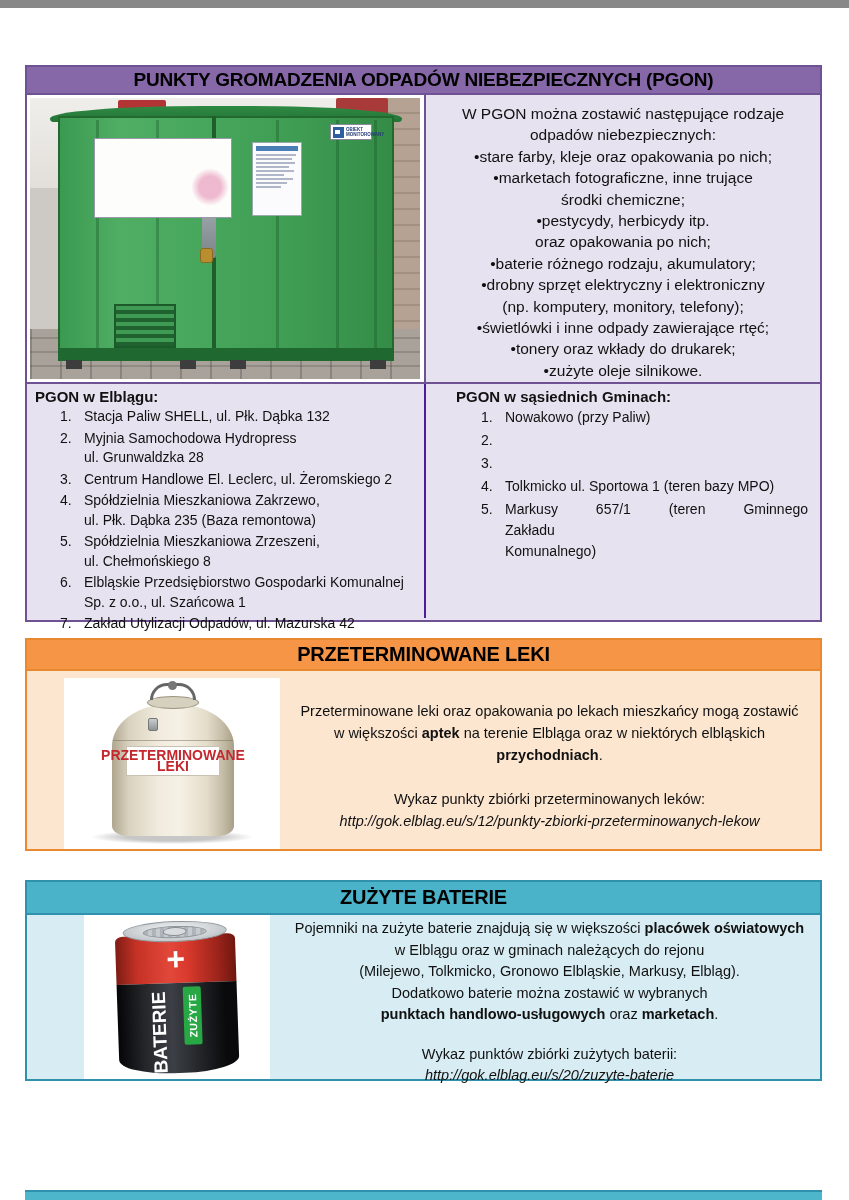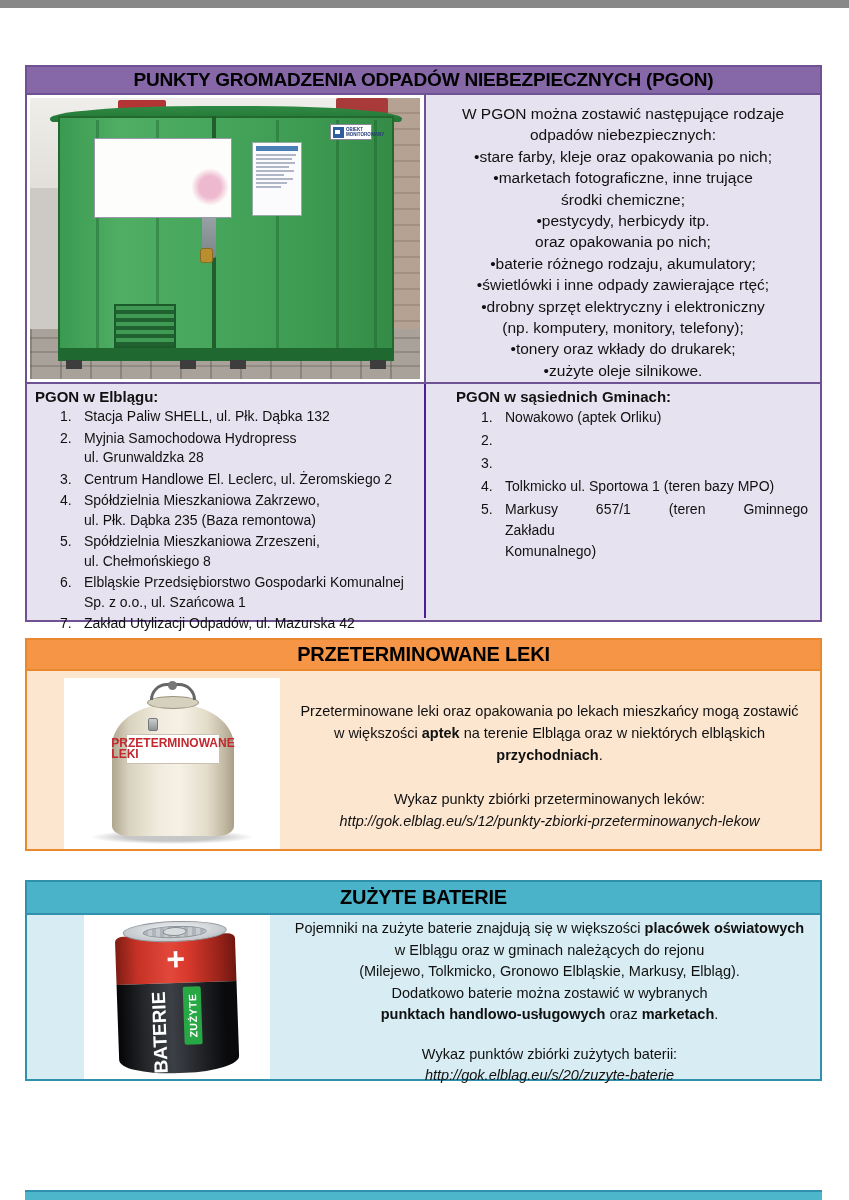--- a/index.html
+++ b/index.html
@@ -95,23 +95,23 @@
               background:linear-gradient(90deg,#b0a68f 0%,#d9d2bf 14%,#f0ebdd 38%,#f5f1e5 55%,#e3dcc9 78%,#c2b9a3 92%,#a99f89 100%);
               border-radius:58px 58px 16px 16px / 42px 42px 10px 10px; }
   .med-seam { left:49px; top:62px; width:120px; height:1px; background:rgba(120,110,85,.5); }
   .med-lid { left:83px; top:18px; width:52px; height:13px; background:#d6d0be;
              border:1px solid #9a9480; border-radius:50%; }
   .med-handle { left:86px; top:5px; width:46px; height:17px; border:3px solid #666;
                 border-bottom:none; border-radius:24px 24px 0 0; }
   .med-knob { left:104px; top:3px; width:9px; height:9px; border-radius:50%; background:#777; }
   .med-clasp { left:84px; top:40px; width:10px; height:13px; border-radius:2px;
                background:linear-gradient(#c9cdcf,#8d9496); border:1px solid #777; }
-  .med-label { left:62px; top:56px; width:94px; height:30px; background:#fff; border:1px solid #c9c2b2;
-               display:flex; align-items:center; justify-content:center; text-align:left;
-               color:#c4272e; font-weight:bold; font-size:12px; line-height:11px; white-space:pre-line; }
+  .med-label { left:62px; top:68px; width:94px; height:30px; background:#fff; border:1px solid #c9c2b2;
+               display:flex; align-items:center; justify-content:center; text-align:center;
+               color:#c4272e; font-weight:bold; font-size:14px; line-height:11px; white-space:pre-line; }
   .leki-text { left:250px; top:60px; width:545px; text-align:center; font-size:14.5px; line-height:22px; }
   .cap { margin-top:22px; }
   .url { font-style:italic; }
 
   
   .photo-box-bat { left:57px; top:33px; width:186px; height:164px; background:#fff; }
   .bat-wrap { position:absolute; left:33px; top:6px; width:120px; height:152px; transform:rotate(-2deg); }
   .bat-wrap > div, .bat-wrap > span { position:absolute; }
   .bat-red { left:0; top:14px; width:120px; height:48px;
              background:linear-gradient(90deg,#7e1d15,#c63226 18%,#e2483a 45%,#d8392c 60%,#9c241b 85%,#6f1710);
@@ -203,23 +203,23 @@
 
       <div class="pgon-intro-cell">
         <div class="intro">W PGON można zostawić następujące rodzaje
 odpadów niebezpiecznych:</div>
         <div class="bullet">stare farby, kleje oraz opakowania po nich;</div>
         <div class="bullet">marketach fotograficzne, inne trujące
 środki chemiczne;</div>
         <div class="bullet">pestycydy, herbicydy itp.
 oraz opakowania po nich;</div>
         <div class="bullet">baterie różnego rodzaju, akumulatory;</div>
-        <div class="bullet">świetlówki i inne odpady zawierające rtęć;</div>
         <div class="bullet">drobny sprzęt elektryczny i elektroniczny
 (np. komputery, monitory, telefony);</div>
+        <div class="bullet">świetlówki i inne odpady zawierające rtęć;</div>
         <div class="bullet">tonery oraz wkłady do drukarek;</div>
         <div class="bullet">zużyte oleje silnikowe.</div>
       </div>
     </div>
 
     <div class="pgon-row2">
       <div class="listcol">
         <div class="list-title">PGON w Elblągu:</div>
         <ol class="plist">
           <li>
@@ -254,21 +254,21 @@
               <span class="num">7.</span>
               <span class="txt">Zakład Utylizacji Odpadów, ul. Mazurska 42</span>
             </li>
         </ol>
       </div>
       <div class="listcol rightcol">
         <div class="list-title">PGON w sąsiednich Gminach:</div>
         <ol class="plist">
           <li>
               <span class="num">1.</span>
-              <span class="txt">Nowakowo (aptek Orliku)</span>
+              <span class="txt">Nowakowo (przy Paliw)</span>
             </li>
           <li>
               <span class="num">2.</span>
             </li>
           <li class="ws-mid">
               <span class="num">3.</span>
             </li>
           <li>
               <span class="num">4.</span>
               <span class="txt">Tolkmicko ul. Sportowa 1 (teren bazy MPO)</span>

